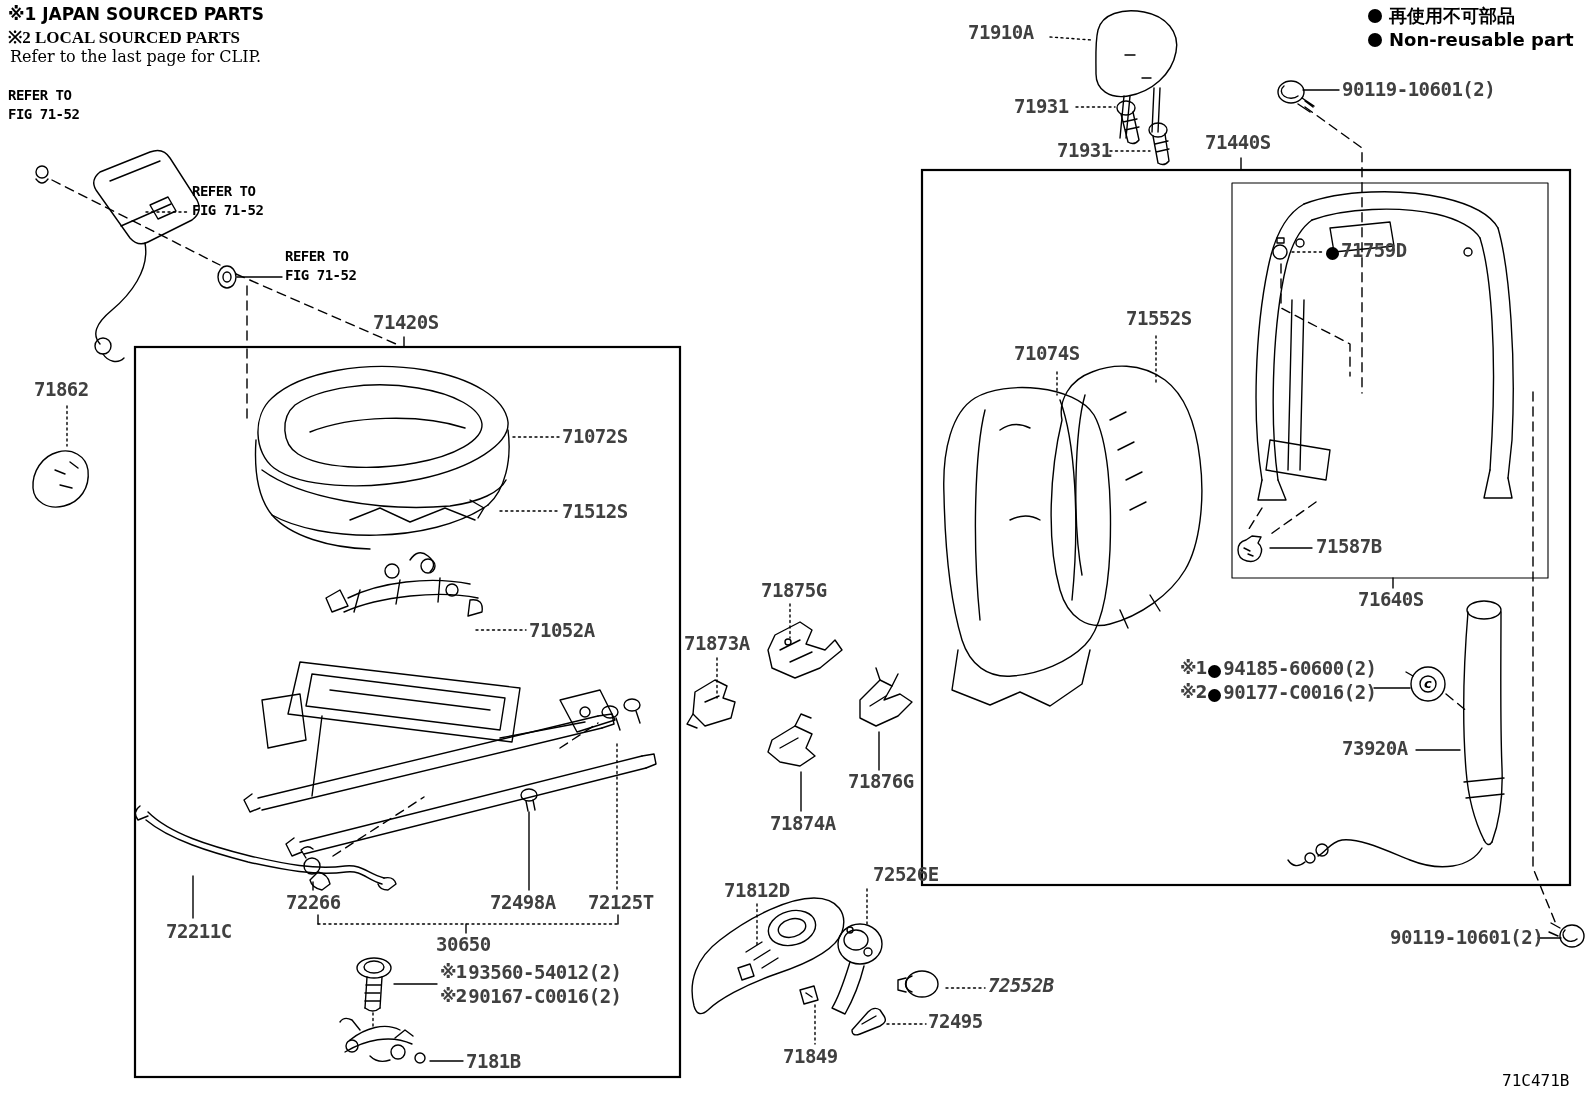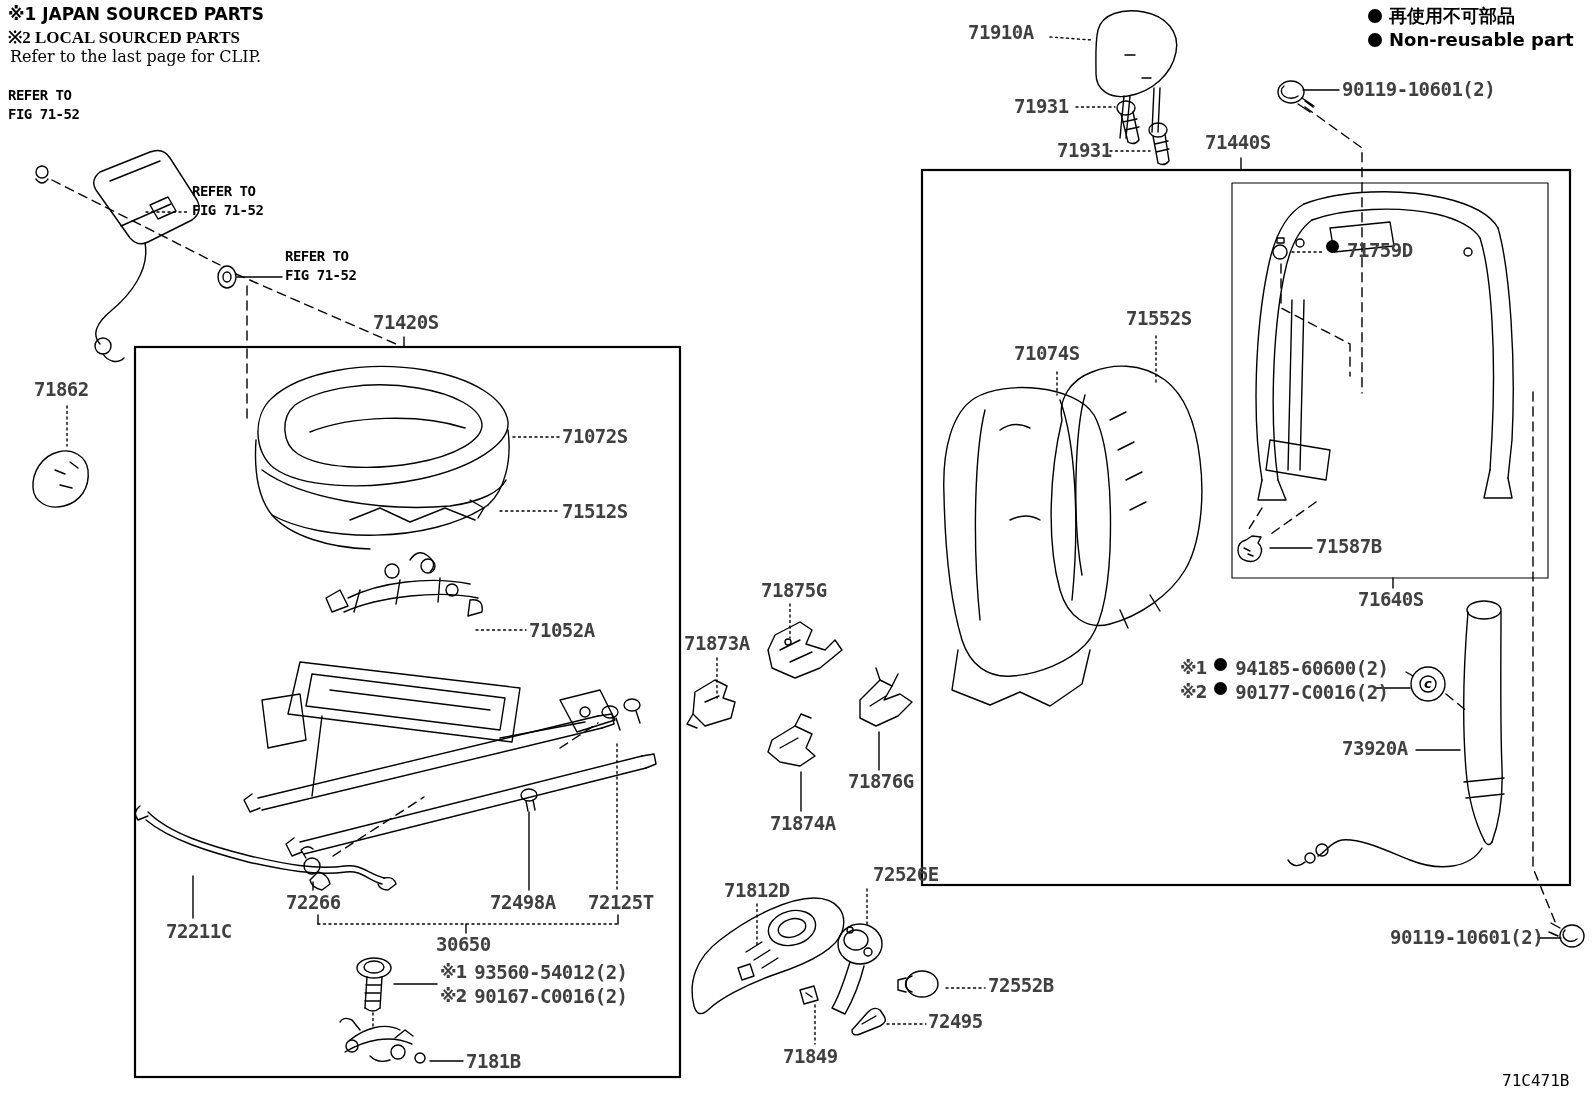--- a/index.html
+++ b/index.html
@@ -2,21 +2,21 @@
 <html><head>
 <meta charset="utf-8">
 <style>
   html,body{margin:0;padding:0;background:#fff;}
   #stage{position:relative;width:1592px;height:1099px;background:#fff;overflow:hidden;
          font-family:"DejaVu Sans", sans-serif;color:#000;}
   #lineart{position:absolute;left:0;top:0;z-index:1;}
   .lbl{position:absolute;z-index:2;white-space:nowrap;
        font-family:"DejaVu Sans Mono", monospace;font-weight:700;font-size:19px;
        letter-spacing:-0.5px;line-height:20px;color:#404040;}
-  .lbl.row{display:flex;align-items:flex-start;gap:8px;}
+  .lbl.row{display:flex;align-items:flex-end;gap:2px;}
   .refer{position:absolute;z-index:2;font-family:"DejaVu Sans Mono", monospace;
          font-weight:700;font-size:14px;line-height:19px;letter-spacing:-0.5px;white-space:nowrap;}
   .note{position:absolute;z-index:2;font-family:"DejaVu Sans", sans-serif;
         font-weight:700;font-size:17px;white-space:nowrap;}
   .note.serif{font-family:"DejaVu Serif", serif;font-weight:400;font-size:16px;}
   .legend-row{position:absolute;z-index:2;display:flex;align-items:center;gap:7px;
         font-family:"DejaVu Sans", sans-serif;font-weight:700;font-size:18px;white-space:nowrap;}
   .ndot{display:inline-block;width:14px;height:14px;border-radius:50%;background:#000;flex:0 0 auto;}
   .ndot.sm{width:13px;height:13px;}
   .pfx{font-family:"DejaVu Sans", sans-serif;font-weight:700;font-size:17px;letter-spacing:-1px;}
@@ -393,19 +393,19 @@
   </div>
   <div class="lbl row" style="left:440px;top:986px;">
     <span class="pfx">※2</span>
     <span>90167-C0016(2)</span>
   </div>
 
   <div class="lbl" style="left:466px;top:1051px;">7181B</div>
   <div class="lbl" style="left:724px;top:880px;">71812D</div>
   <div class="lbl" style="left:835px;top:864px;margin-left:38px;">72526E</div>
   <div class="lbl" style="left:783px;top:1046px;">71849</div>
-  <div class="lbl" style="left:988px;top:975px;">72552B</div>
+  <div class="lbl" style="left:988px;top:975px;font-style:italic;">72552B</div>
   <div class="lbl" style="left:928px;top:1011px;">72495</div>
 
   <div class="nutmark" style="left:1424px;top:676px;">c</div>
 
   <div class="code" style="left:1502px;top:1071px;">71C471B</div>
 </div>
 
 </body></html>

